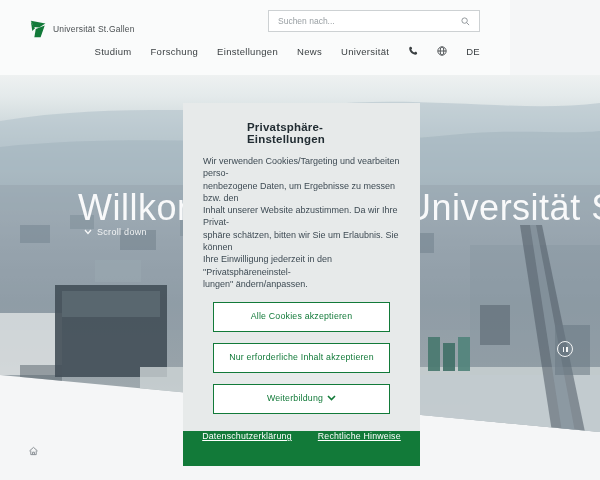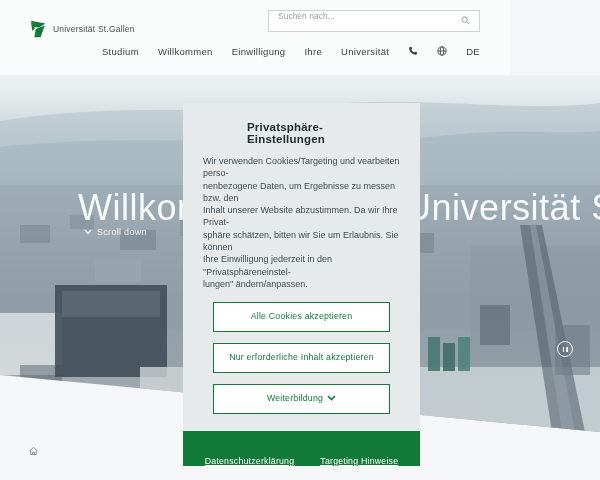--- a/index.html
+++ b/index.html
@@ -14,21 +14,21 @@
     font-family:"Liberation Sans", sans-serif;
   }
 
   
   .header{position:absolute;top:0;left:0;width:510px;height:75px;background:#fafbfb;}
   .logo{position:absolute;left:30px;top:20px;display:flex;align-items:center;gap:6px;cursor:pointer;}
   .logo svg{display:block;}
   .logo-text{font-size:8.5px;color:#4a4f52;letter-spacing:.2px;}
   .search-box{
     position:absolute;right:30px;top:10px;width:212px;height:22px;
-    background:#fff;border:1px solid #cdd1d3;display:flex;align-items:flex-start;padding:0 9px;
+    background:#fff;border:1px solid #cdd1d3;display:flex;align-items:center;padding:0 9px;
   }
   .search-box input{
     flex:1;border:none;outline:none;background:transparent;
     font-size:8.5px;color:#555;font-family:"Liberation Sans",sans-serif;
   }
   .search-box input::placeholder{color:#9aa0a4;}
   .nav{
     position:absolute;right:30px;top:43px;height:16px;
     display:flex;align-items:center;gap:19px;
     font-size:9.5px;color:var(--nav-ink);letter-spacing:.3px;
@@ -85,21 +85,21 @@
   }
   .cookie-btn{
     background:#fff;border:1px solid var(--green);color:var(--green);
     font-family:"Liberation Sans",sans-serif;
     font-size:8.8px;line-height:1.35;letter-spacing:.2px;
     padding:8px 8px;text-align:center;cursor:pointer;
     display:flex;align-items:center;justify-content:center;gap:4px;
   }
   .dialog-footer{
     height:35px;background:var(--green);
-    display:flex;align-items:flex-end;justify-content:center;gap:26px;
+    display:flex;align-items:flex-start;justify-content:center;gap:26px;
   }
   .dialog-footer a{
     color:#fff;font-size:8.8px;letter-spacing:.2px;
     text-decoration:underline;cursor:pointer;
   }
 
   
   .breadcrumb-home{position:absolute;left:28px;top:442px;cursor:pointer;}
 </style>
 </head>
@@ -122,23 +122,23 @@
     <span>
       <svg width="9" height="9" viewBox="0 0 10 10" fill="none" stroke="#8a9094" stroke-width="1">
         <circle cx="4" cy="4" r="3"></circle>
           <line x1="6.2" y1="6.2" x2="9" y2="9"></line>
       </svg>
     </span>
   </div>
 
   <div class="nav">
     <span class="nav-item">Studium</span>
-    <span class="nav-item">Willkommen</span>
-    <span class="nav-item">Einwilligung</span>
-    <span class="nav-item">Ihre</span>
+    <span class="nav-item">Forschung</span>
+    <span class="nav-item">Einstellungen</span>
+    <span class="nav-item">News</span>
     <span class="nav-item">Universität</span>
     <span class="nav-icon">
       <svg width="10" height="10" viewBox="0 0 14 14" fill="#3a3f42">
         <path d="M3.5 1c1.6 0 2.6 1.7 2.1 2.7L4.6 5c.9 1.8 2.4 3.3 4.2 4.2l1.3-1c1-.5 2.7.5 2.7 2.1 0 .9-.9 1.8-2.2 1.8C6 12.1 1.7 7.8 1.7 3.2 1.7 1.9 2.6 1 3.5 1z"></path>
       </svg>
     </span>
     <span class="nav-icon">
       <svg width="10" height="10" viewBox="0 0 12 12" fill="none" stroke="#3a3f42" stroke-width="1">
         <circle cx="6" cy="6" r="5"></circle>
           <ellipse cx="6" cy="6" rx="2.2" ry="5"></ellipse>
@@ -220,21 +220,21 @@
       <span>Weiterbildung</span>
       <span>
         <svg width="9" height="6" viewBox="0 0 9 6" fill="none" stroke="#127A39" stroke-width="1.6">
           <polyline points="1,1 4.5,4.5 8,1"></polyline>
         </svg>
       </span>
     </button>
   </div>
   <div class="dialog-footer">
     <a>Datenschutzerklärung</a>
-    <a>Targeting Hinweise</a>
+    <a>Rechtliche Hinweise</a>
   </div>
 </div>
 
 <div class="breadcrumb-home">
   <span>
     <svg width="11" height="10" viewBox="0 0 12 11" fill="none" stroke="#8b9196" stroke-width="1.1">
       <path d="M1.5 5.5 L6 1.5 L10.5 5.5"></path>
       <path d="M3 5 V9.5 H9 V5"></path>
       <path d="M5 9.5 V6.8 H7 V9.5"></path>
     </svg>

